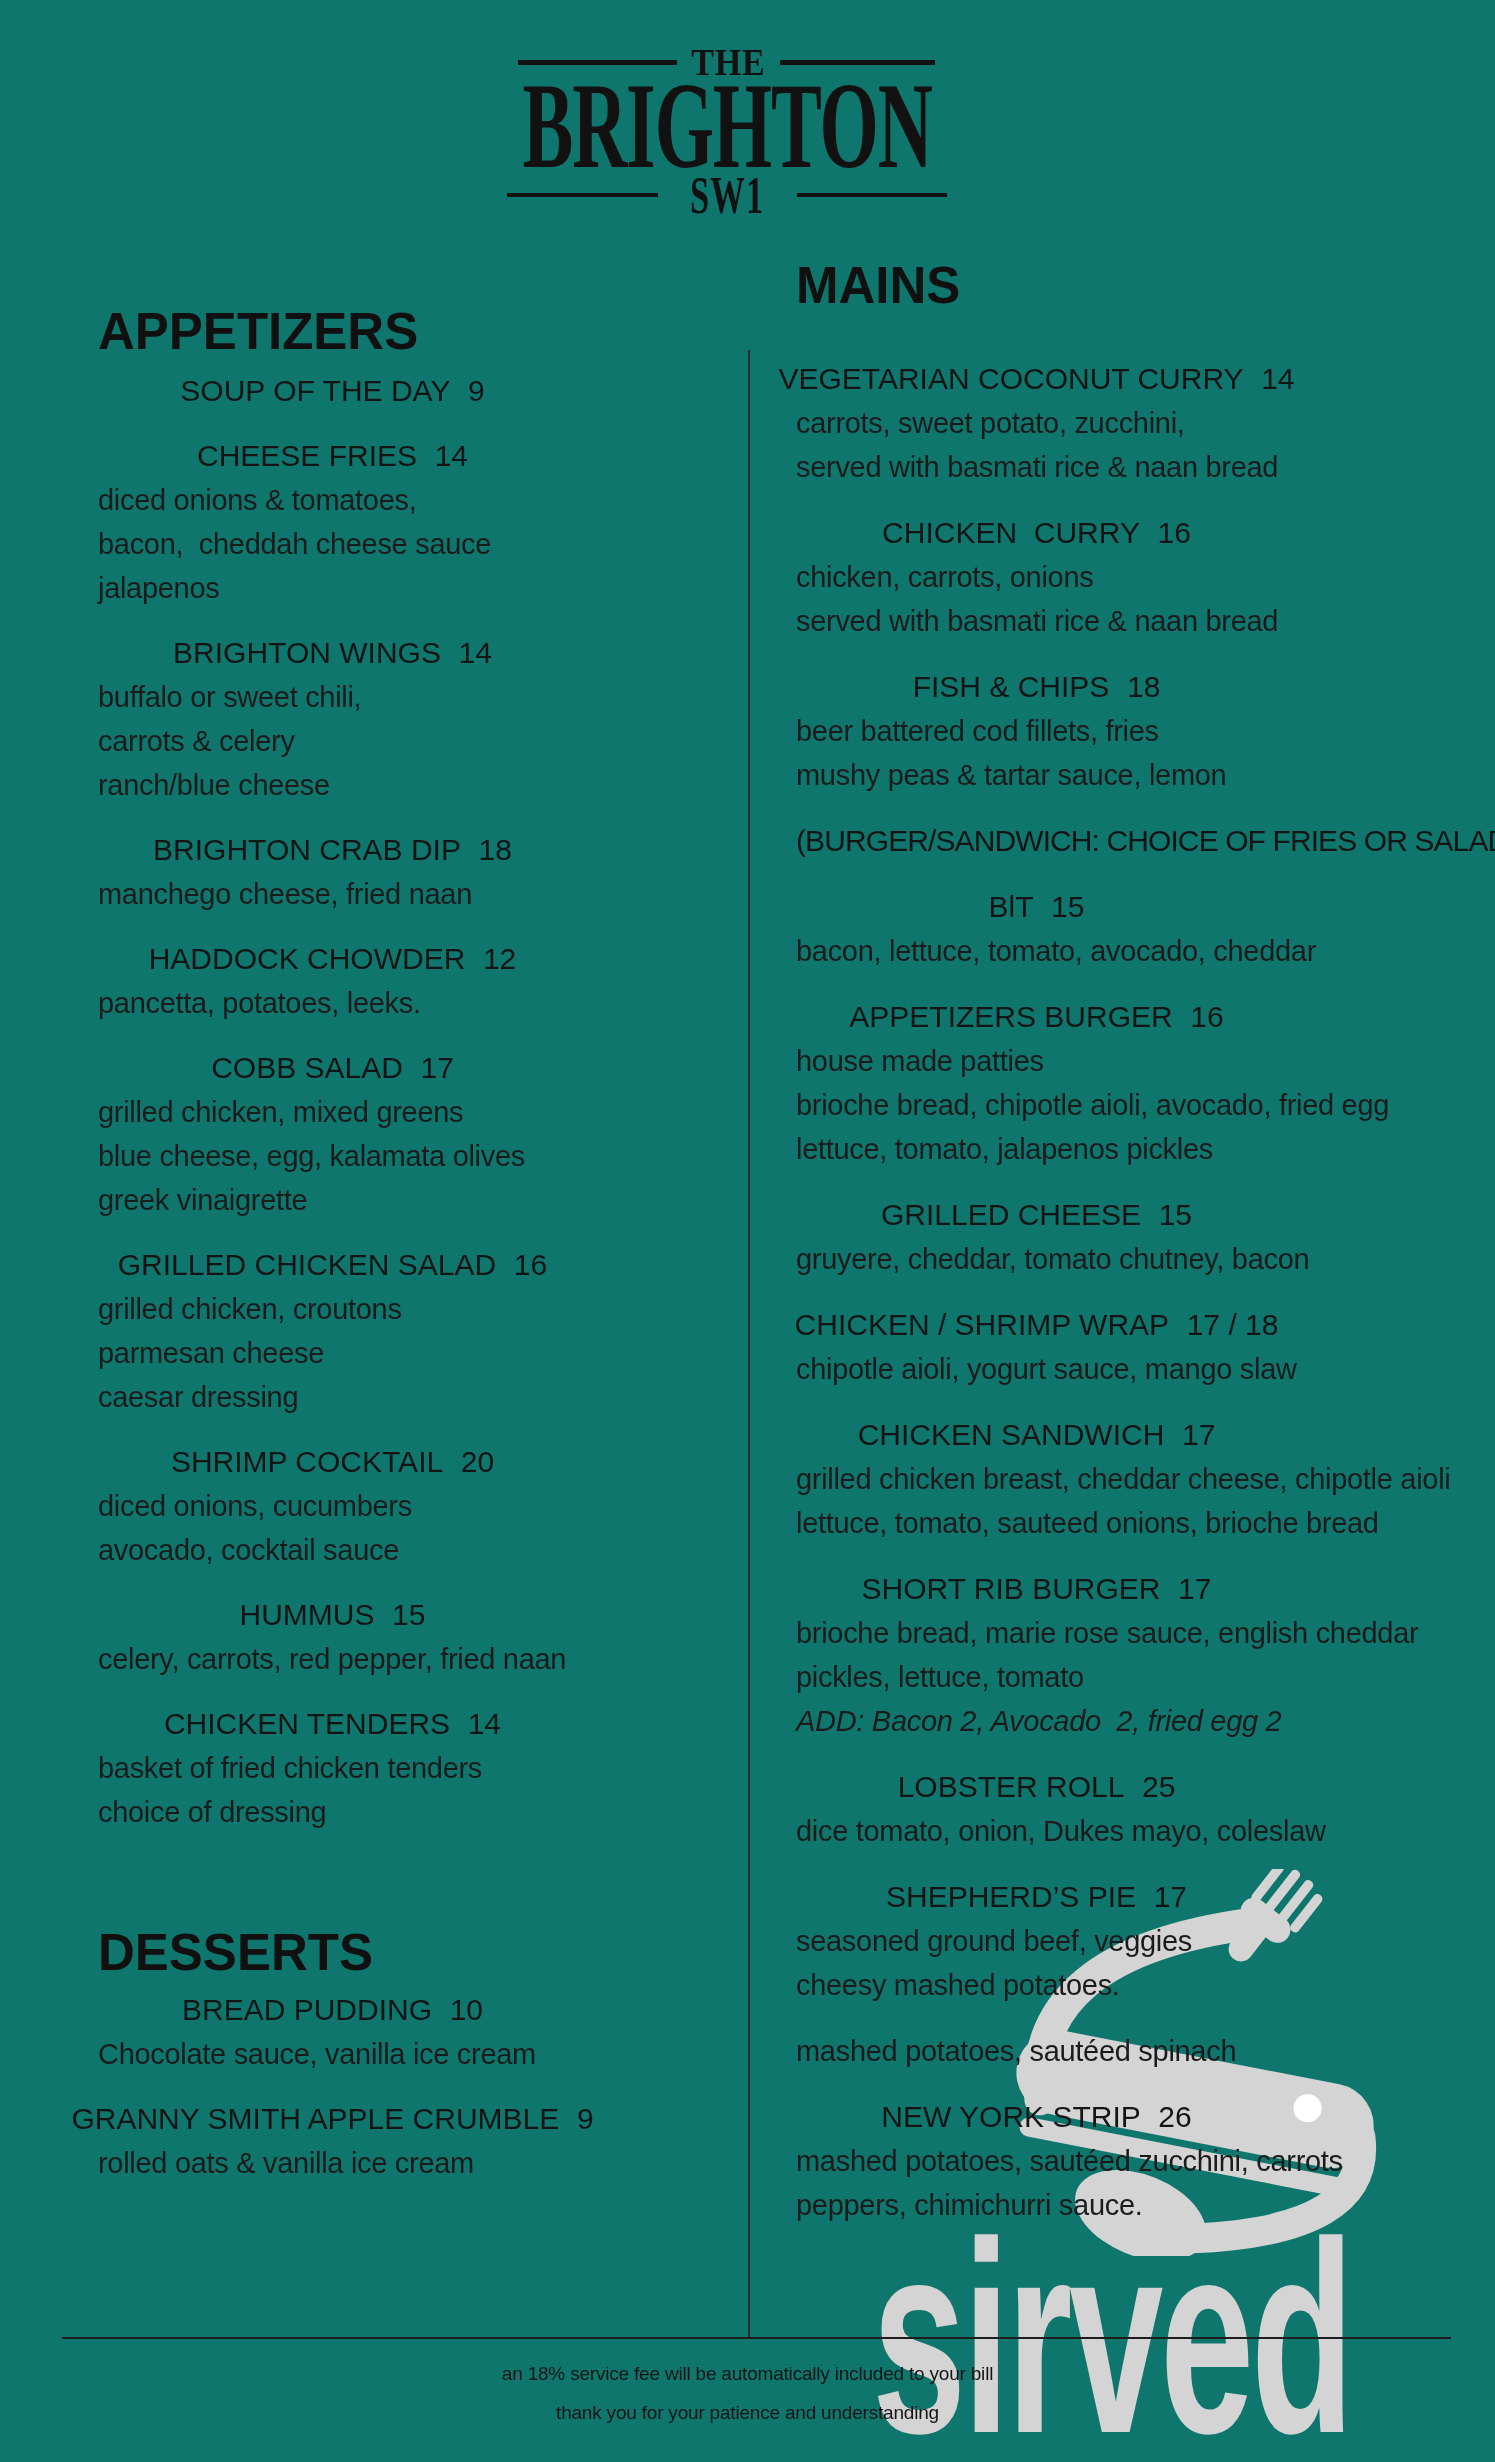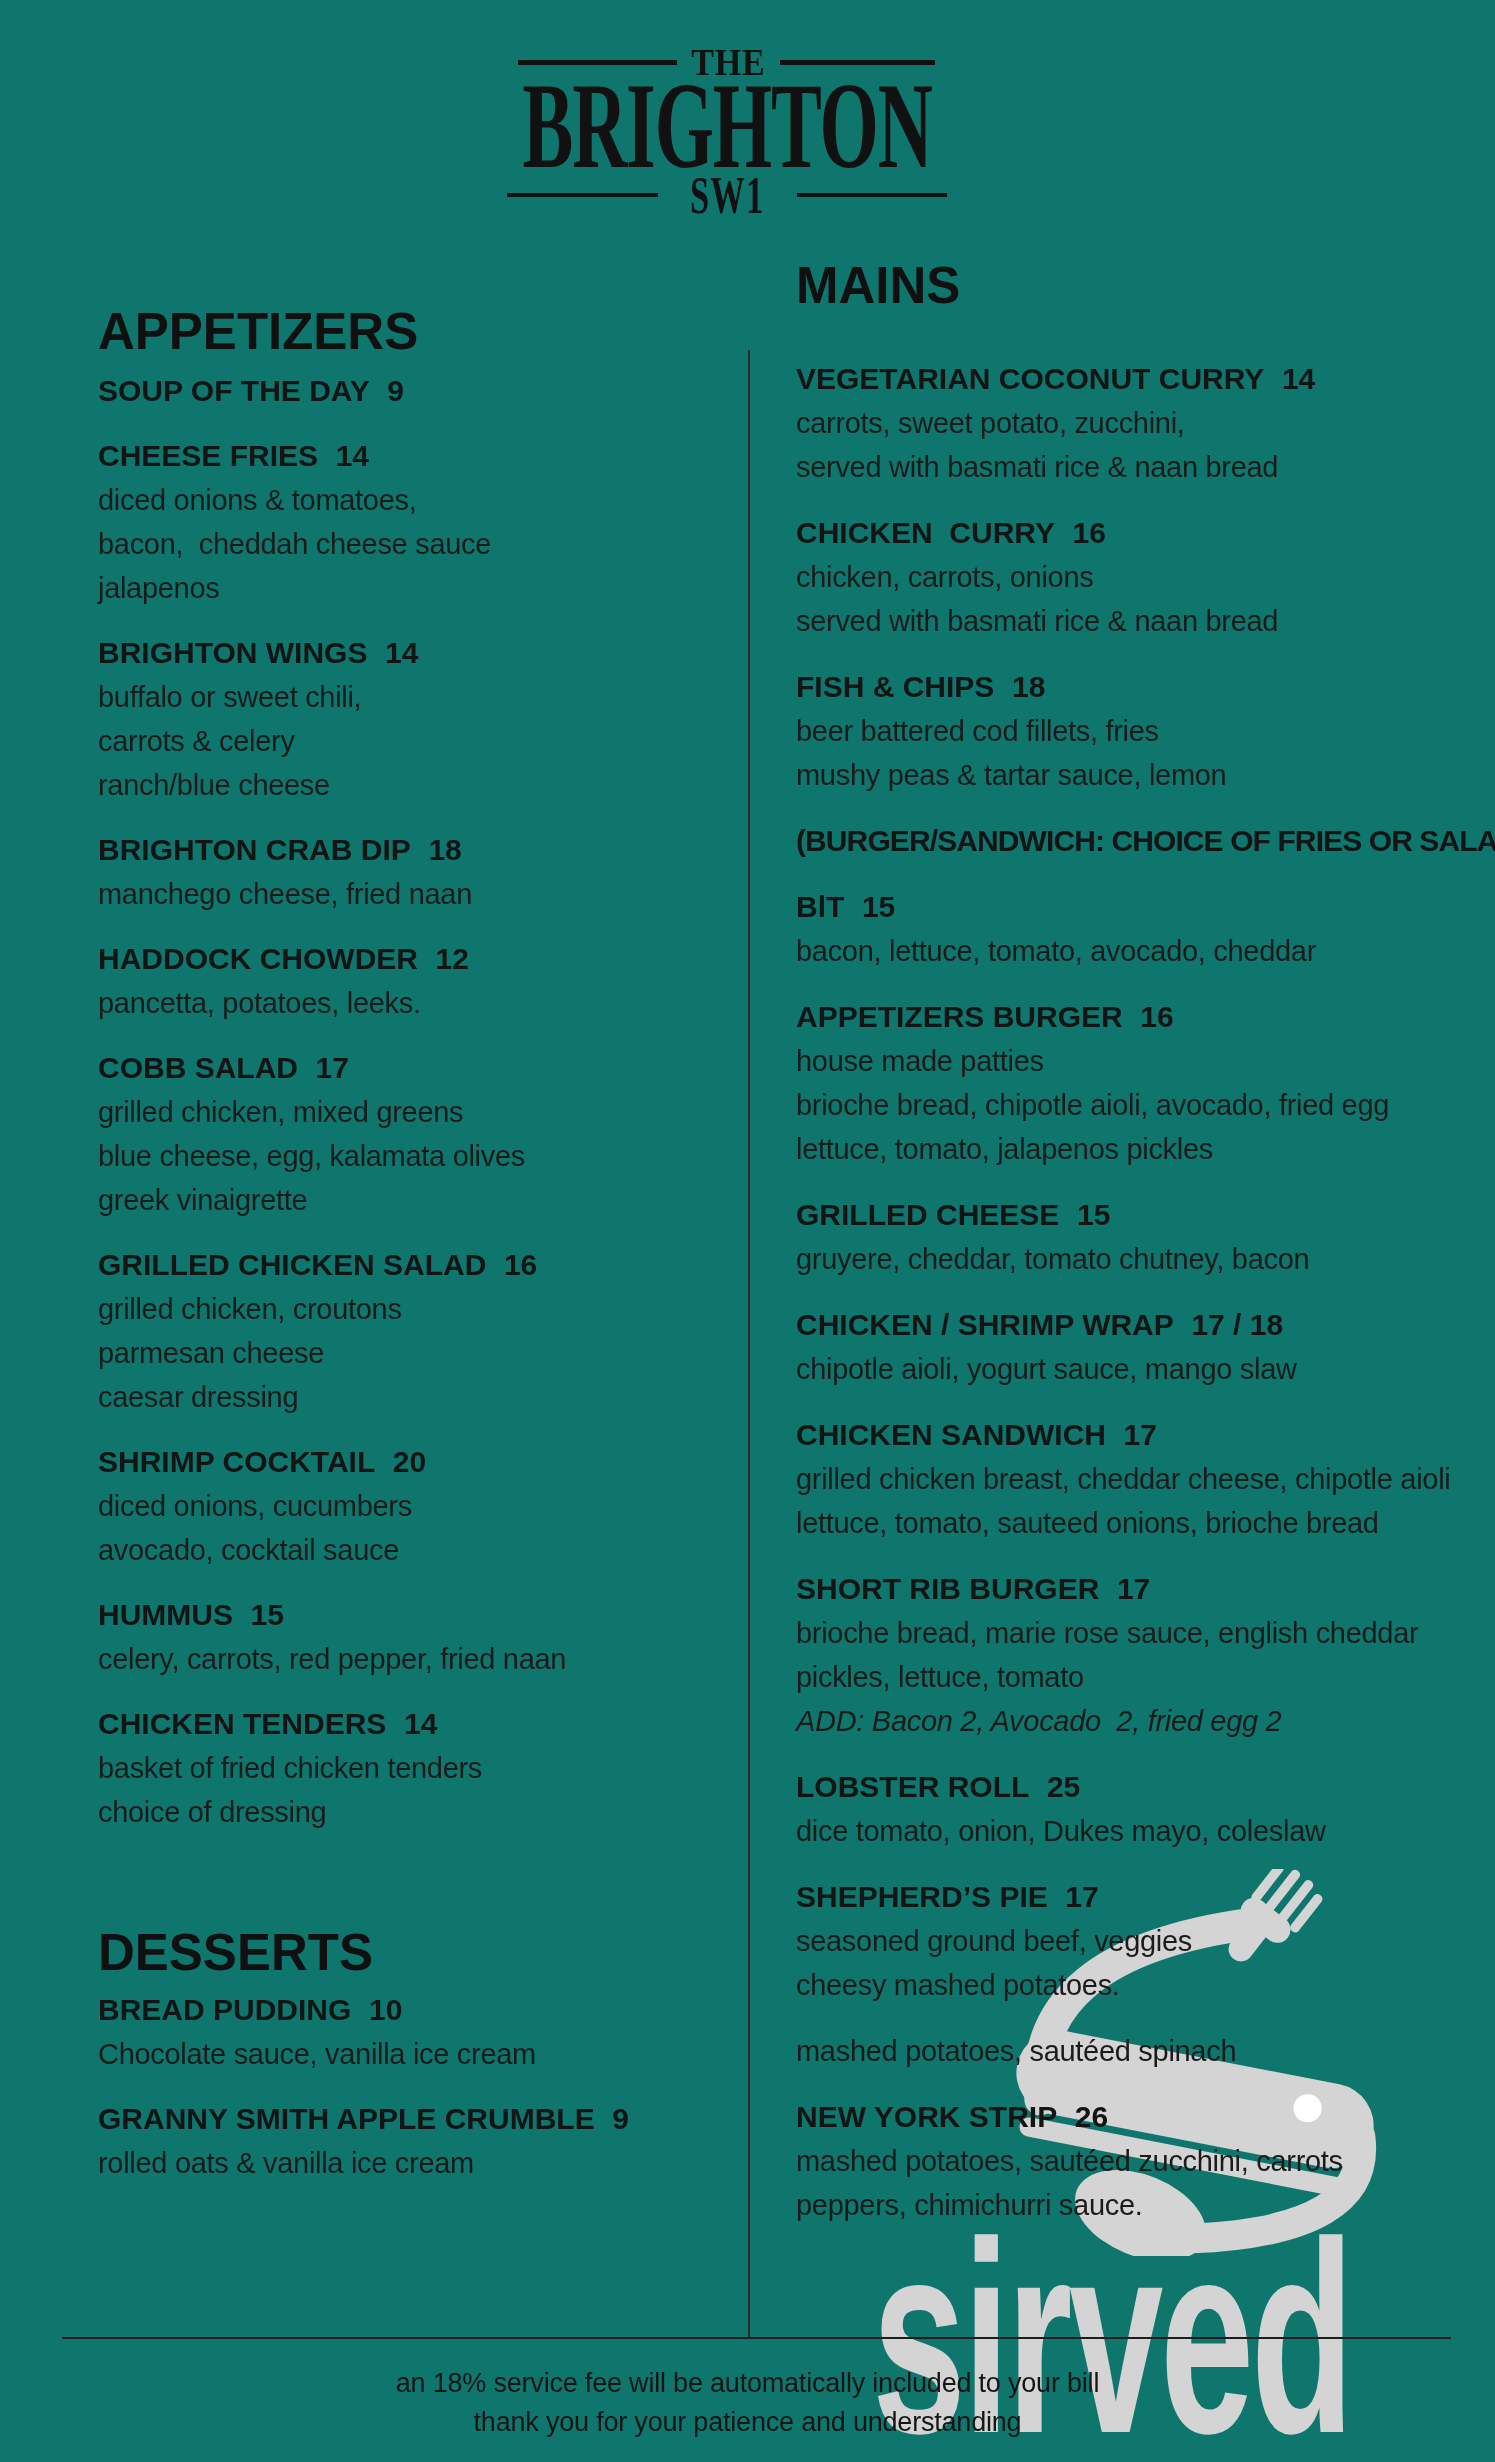--- a/index.html
+++ b/index.html
@@ -40,36 +40,36 @@
   #h-appetizers{left:98px;top:266px;margin-top:40px;}
   #h-desserts{left:98px;top:1927px;}
   #h-mains{left:796px;top:260px;}
   
   .list{position:absolute;z-index:2;line-height:44px;}
   #list-appetizers{left:98px;top:369px;}
   #list-desserts{left:98px;top:1988px;}
   #list-mains{left:796px;top:357px;}
   .item{margin-bottom:21px;}
   #list-mains .item{margin-bottom:22px;}
-  .trow{display:flex;justify-content:flex-start;align-items:baseline;
-    font-weight:bold;font-size:30px;white-space:pre;}
+  .trow{display:flex;justify-content:center;align-items:baseline;
+    font-weight:normal;font-size:30px;white-space:pre;}
   #list-appetizers .trow,#list-desserts .trow{width:469px;}
   #list-mains .trow{width:481px;}
   #list-mains .trow.wide{width:auto;letter-spacing:-0.9px;}
   .i-name{white-space:pre;}
   .i-price{white-space:pre;margin-left:17.6px;}
   .desc{font-size:29px;letter-spacing:-0.3px;color:#1b1b1b;white-space:pre;}
   .desc.italic{font-style:italic;}
   
   .vdivider{position:absolute;left:748px;top:350px;width:1.8px;height:1987px;background:#2b2b2b;z-index:2;}
   .hrule{position:absolute;left:62px;top:2337px;width:1389px;height:1.8px;background:#1d1d1d;z-index:3;}
   
   .footer{
     position:absolute;left:0;top:2354px;width:1495px;text-align:center;z-index:3;
-    font-size:27px;line-height:39px;letter-spacing:-0.2px;color:#151515;margin-top:10px;
+    font-size:19px;line-height:39px;letter-spacing:-0.2px;color:#151515;
   }
 </style>
 </head>
 <body>
 
 <div class="page">
 
   <svg class="wm" style="left:989px;top:1869px;" width="405" height="387" viewBox="0 0 460 440">
     <g fill="#d4d4d4" stroke="none">
 

